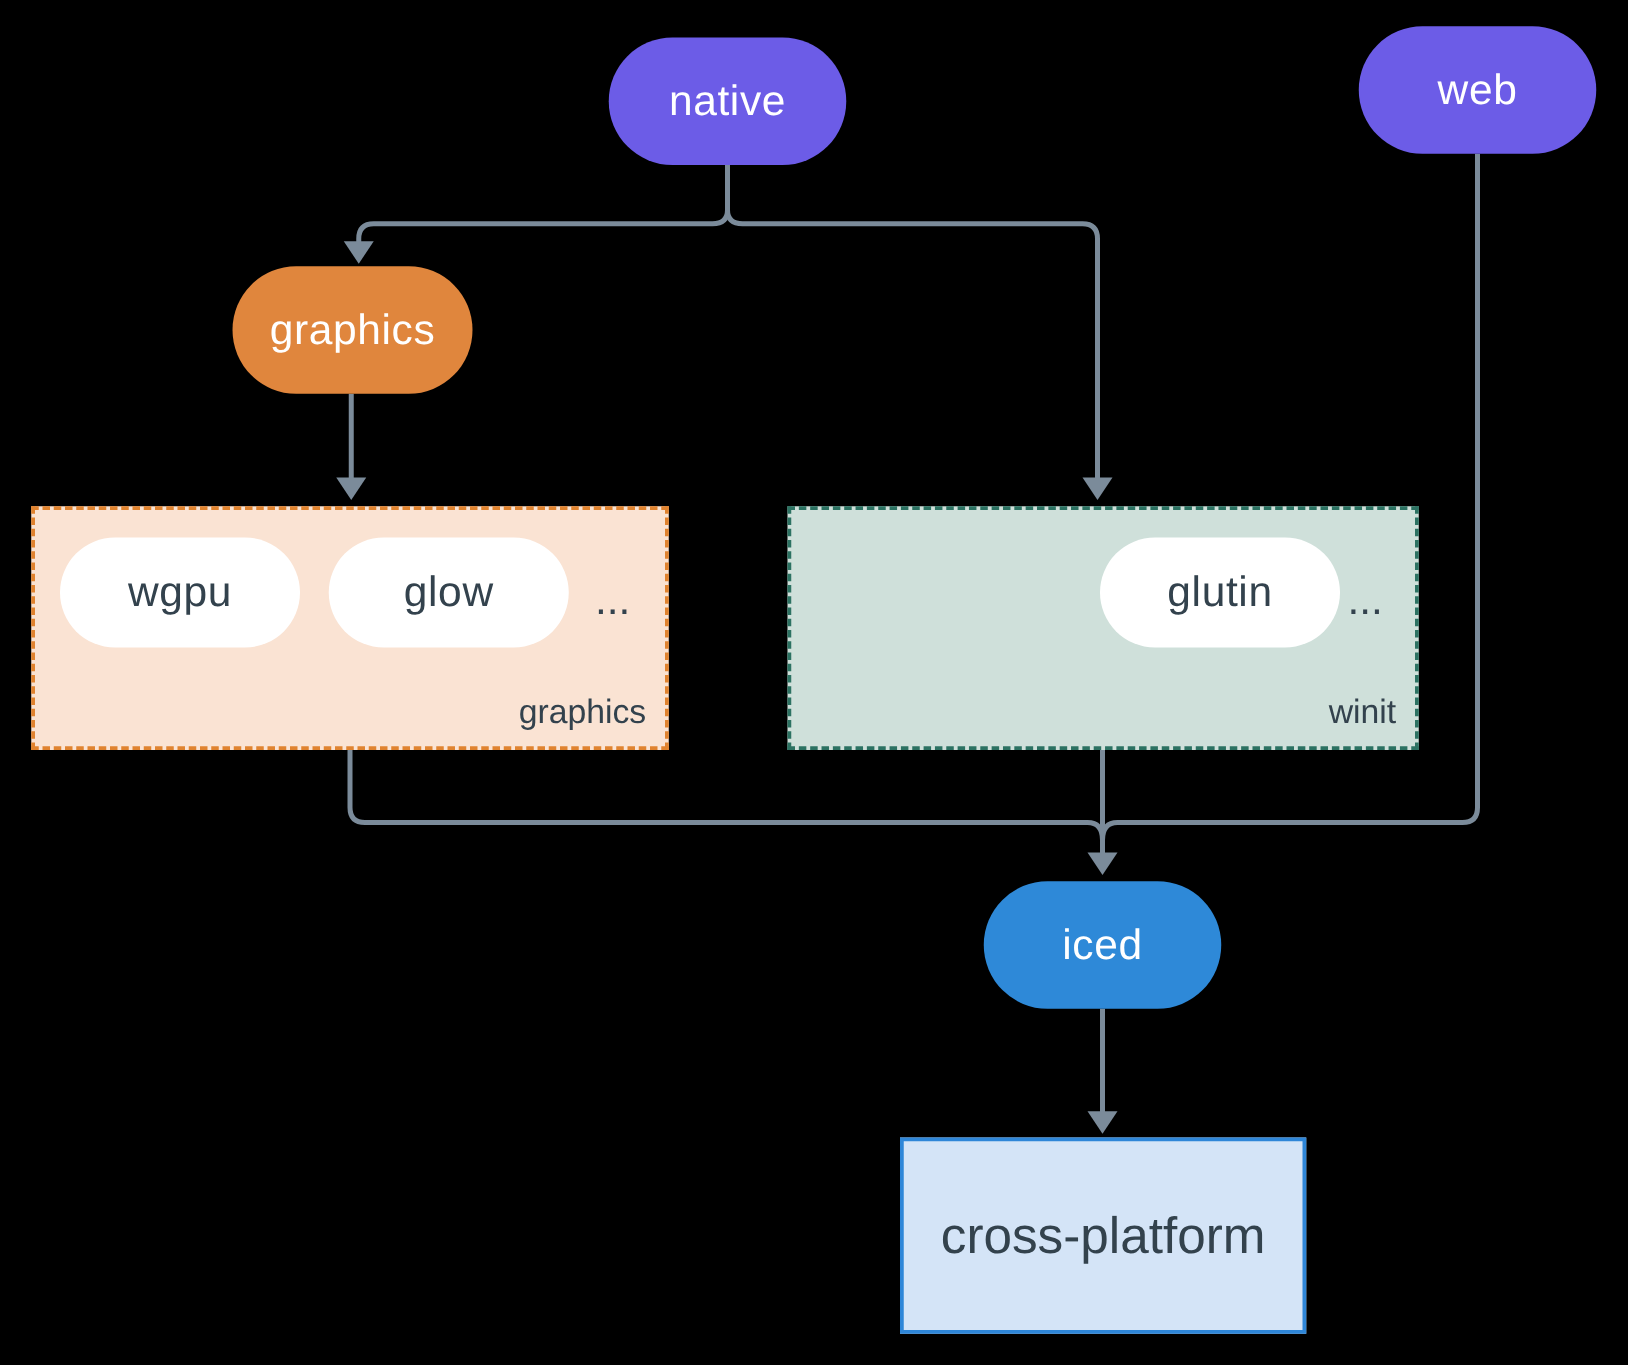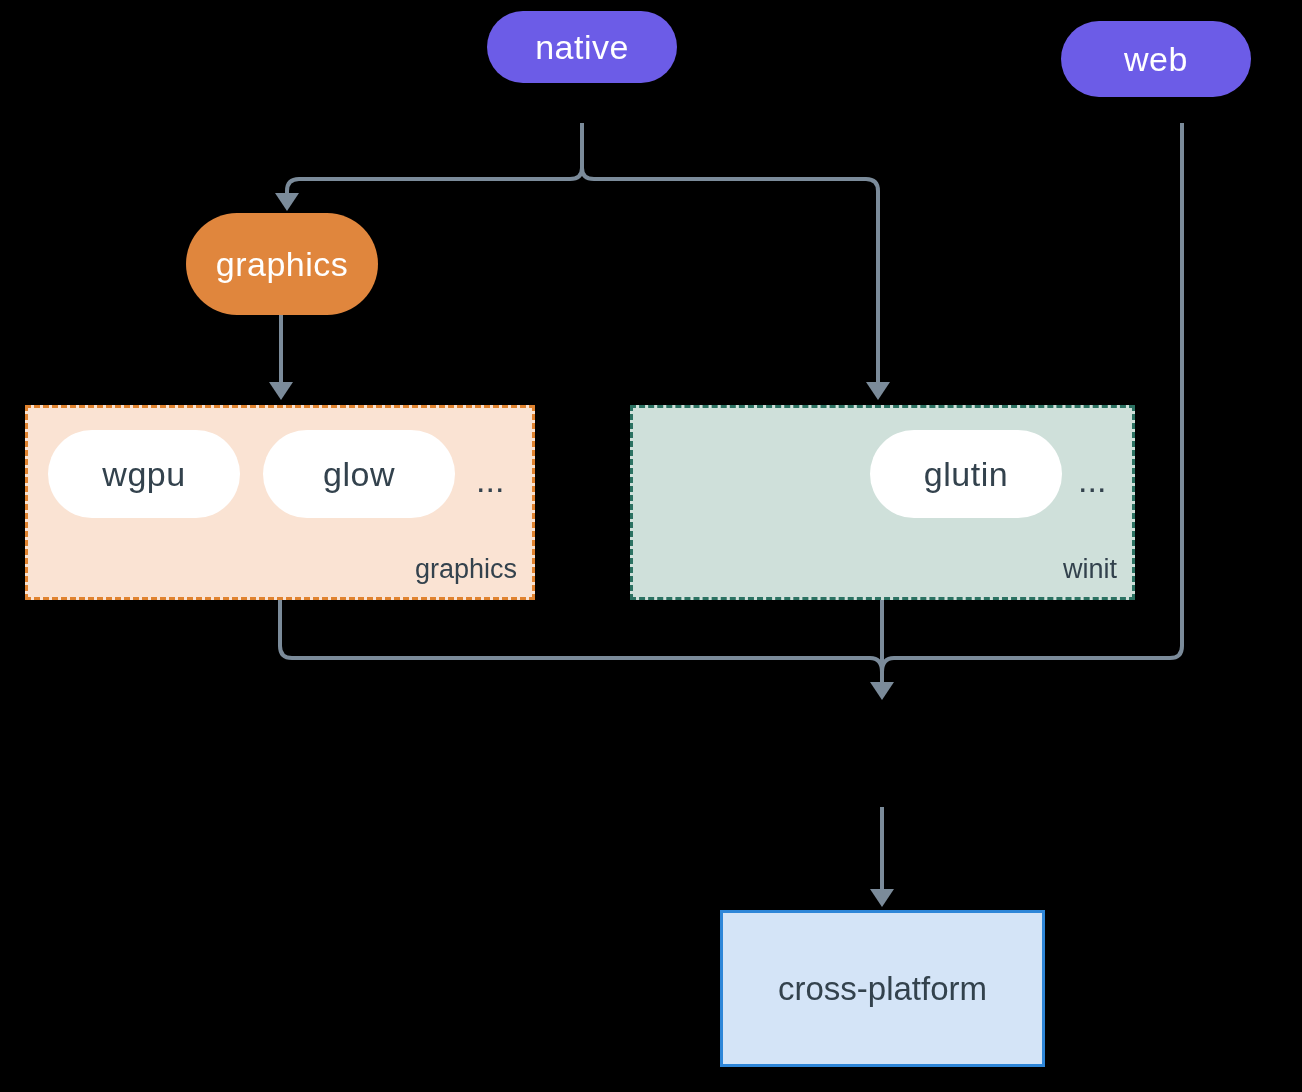--- a/index.html
+++ b/index.html
@@ -38,22 +38,22 @@
     border-radius: 52px;
     font-size: 34px;
     letter-spacing: 0.5px;
     z-index: 2;
   }
   .pill.colored { color: #ffffff; }
   .pill.white-pill {
     background: #ffffff;
     color: var(--dark-text, #33424d);
   }
-  .node-native  { left: 487px; top: 11px;  width: 190px; height: 72px; background: var(--purple); }
-  .node-web     { left: 1061px; top: 21px; width: 190px; height: 76px; background: var(--purple); }
+  .node-native  { left: 487px; top: 30px;  width: 190px; height: 102px; background: var(--purple); }
+  .node-web     { left: 1087px; top: 21px; width: 190px; height: 102px; background: var(--purple); }
   .node-graphics{ left: 186px; top: 213px; width: 192px; height: 102px; background: var(--orange); }
   .node-iced    { left: 787px; top: 705px; width: 190px; height: 102px; background: var(--blue); }
 
   .group-box {
     position: absolute;
     top: 405px;
     height: 195px;
     box-sizing: border-box;
     z-index: 1;
   }
@@ -64,21 +64,21 @@
   }
   .group-shells {
     left: 630px; width: 505px;
     background: var(--sage-bg);
     border: 3px dashed var(--teal-border);
   }
   .group-box .pill { position: absolute; width: 192px; height: 88px; border-radius: 50px; }
   .group-renderers .pill-a { left: 20px;  top: 22px; }
   .group-renderers .pill-b { left: 235px; top: 22px; }
   .group-shells    .pill-a { left: 20px;  top: 22px; }
-  .group-shells    .pill-b { left: 237px; top: 22px; }
+  .group-shells    .pill-b { left: 247px; top: 22px; }
   .ellipsis {
     position: absolute;
     top: 22px;
     height: 100px;
     display: flex;
     align-items: center;
     font-size: 34px;
     color: var(--dark-text, #33424d);
   }
   .group-renderers .ellipsis { left: 448px; }
@@ -94,21 +94,21 @@
     position: absolute;
     left: 720px; top: 910px;
     width: 325px; height: 157px;
     box-sizing: border-box;
     background: var(--app-bg);
     border: 3px solid var(--app-border);
     display: flex;
     flex-direction: column;
     align-items: center;
     justify-content: center;
-    font-size: 33px;
+    font-size: 41px;
     line-height: 49px;
     color: var(--dark-text, #33424d);
     z-index: 2;
     text-align: center;
   }
 </style>
 </head>
 <body>
 
 <div class="canvas">
@@ -159,18 +159,21 @@
   </div>
 
   <div class="group-box group-shells">
     <div class="pill white-pill pill-b">
       <span>glutin</span>
     </div>
     <span class="ellipsis">...</span>
     <span class="group-label">winit</span>
   </div>
 
+  <div class="pill colored node-iced">
+    <span>iced</span>
+  </div>
 
   <div class="app-box">
     <span>cross-platform</span>
   </div>
 
 </div>
 
 </body></html>

